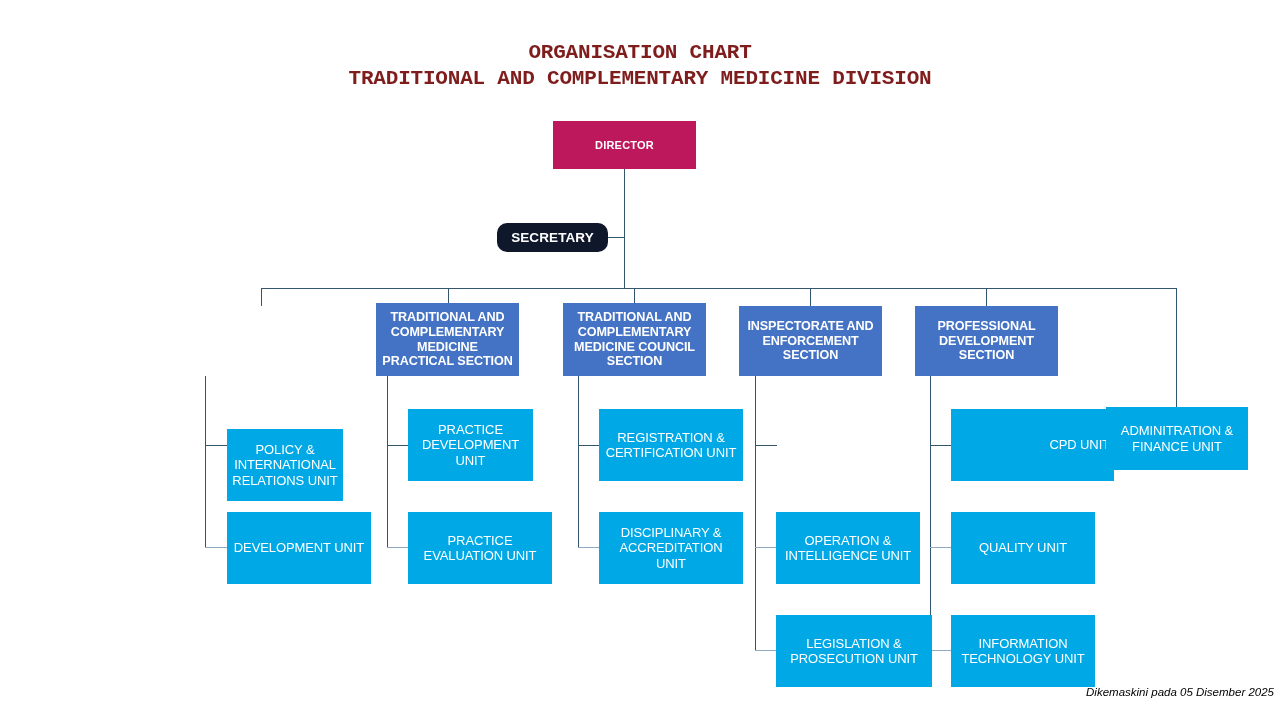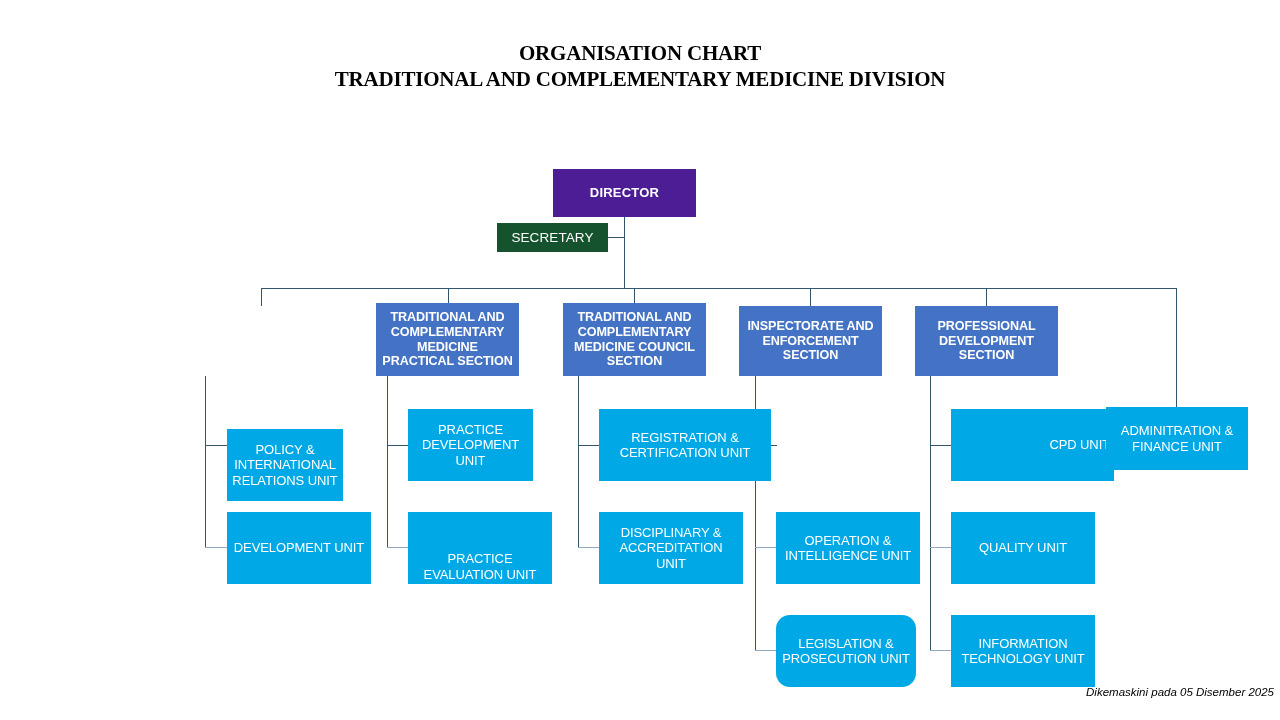--- a/index.html
+++ b/index.html
@@ -19,23 +19,23 @@
 
   
   #title-block {
     position: absolute;
     left: 0;
     top: 40px;
     width: 1280px;
     text-align: center;
   }
   .title-line {
-    font-family: Liberation Serif, serif;
-    font-weight: bold;
-    color: #000000;
+    font-family: Liberation Mono, monospace;
+    font-weight: bold;
+    color: #7f1d1d;
     letter-spacing: -0.2px;
     line-height: 1.26;
   }
   #title-line-1 { font-size: 21px; }
   #title-line-2 { font-size: 21px; }
 
   
   .node {
     position: absolute;
     box-sizing: border-box;
@@ -46,31 +46,31 @@
     color: #ffffff;
     line-height: 1.18;
     padding: 2px 4px;
   }
   .node .label {
     display: block;
     width: 100%;
   }
 
   .node.director {
-    background: #4c1d95;
-    font-weight: bold;
-    font-size: 13px;
+    background: #be185d;
+    font-weight: bold;
+    font-size: 11px;
     letter-spacing: 0.2px;
-    margin-top: 48px;
   }
   .node.secretary {
-    background: #14532d;
-    font-weight: normal;
+    background: #0f172a;
+    font-weight: bold;
     font-size: 13.5px;
     letter-spacing: 0.1px;
+    border-radius: 10px;
   }
   .node.section {
     background: #4472c4;
     font-weight: bold;
     font-size: 12.6px;
     letter-spacing: -0.1px;
   }
   .node.unit {
     background: #00a9e6;
     font-weight: normal;
@@ -171,35 +171,35 @@
   <div class="node unit" style="left:227px; top:429px; width:116px; height:72px;">
     <span class="label">POLICY &amp; INTERNATIONAL RELATIONS UNIT</span>
   </div>
   <div class="node unit" style="left:227px; top:512px; width:144px; height:72px;">
     <span class="label">DEVELOPMENT UNIT</span>
   </div>
 
   <div class="node unit" style="left:408px; top:409px; width:125px; height:72px;">
     <span class="label">PRACTICE DEVELOPMENT UNIT</span>
   </div>
-  <div class="node unit" style="left:408px; top:512px; width:144px; height:72px;align-items:flex-end;">
+  <div class="node unit" style="left:408px; top:512px; width:144px; height:72px;">
     <span class="label">PRACTICE EVALUATION UNIT</span>
   </div>
 
-  <div class="node unit" style="left:599px; top:409px; width:172px; height:72px;">
+  <div class="node unit" style="left:599px; top:409px; width:144px; height:72px;">
     <span class="label">REGISTRATION &amp; CERTIFICATION UNIT</span>
   </div>
   <div class="node unit" style="left:599px; top:512px; width:144px; height:72px;">
     <span class="label">DISCIPLINARY &amp; ACCREDITATION UNIT</span>
   </div>
 
   <div class="node unit" style="left:776px; top:512px; width:144px; height:72px;">
     <span class="label">OPERATION &amp; INTELLIGENCE UNIT</span>
   </div>
-  <div class="node unit" style="left:776px; top:615px; width:140px; height:72px;border-radius:14px;">
+  <div class="node unit" style="left:776px; top:615px; width:156px; height:72px;">
     <span class="label">LEGISLATION &amp; PROSECUTION UNIT</span>
   </div>
 
   <div class="node unit" style="left:951px; top:409px; width:163px; height:72px;text-align:right;">
     <span class="label">CPD UNIT</span>
   </div>
   <div class="node unit" style="left:951px; top:615px; width:144px; height:72px;">
     <span class="label">INFORMATION TECHNOLOGY UNIT</span>
   </div>
   <div class="node unit" style="left:951px; top:512px; width:144px; height:72px;">

